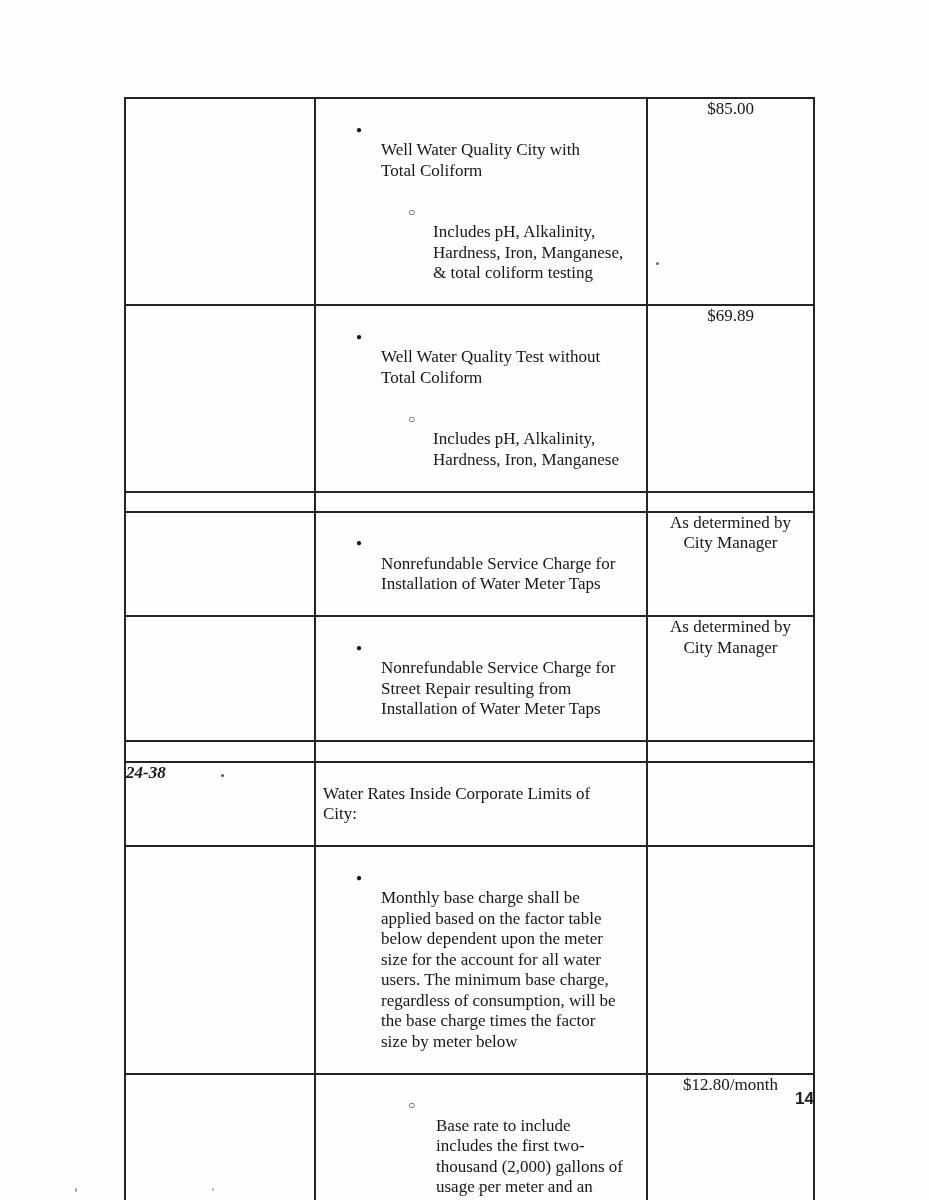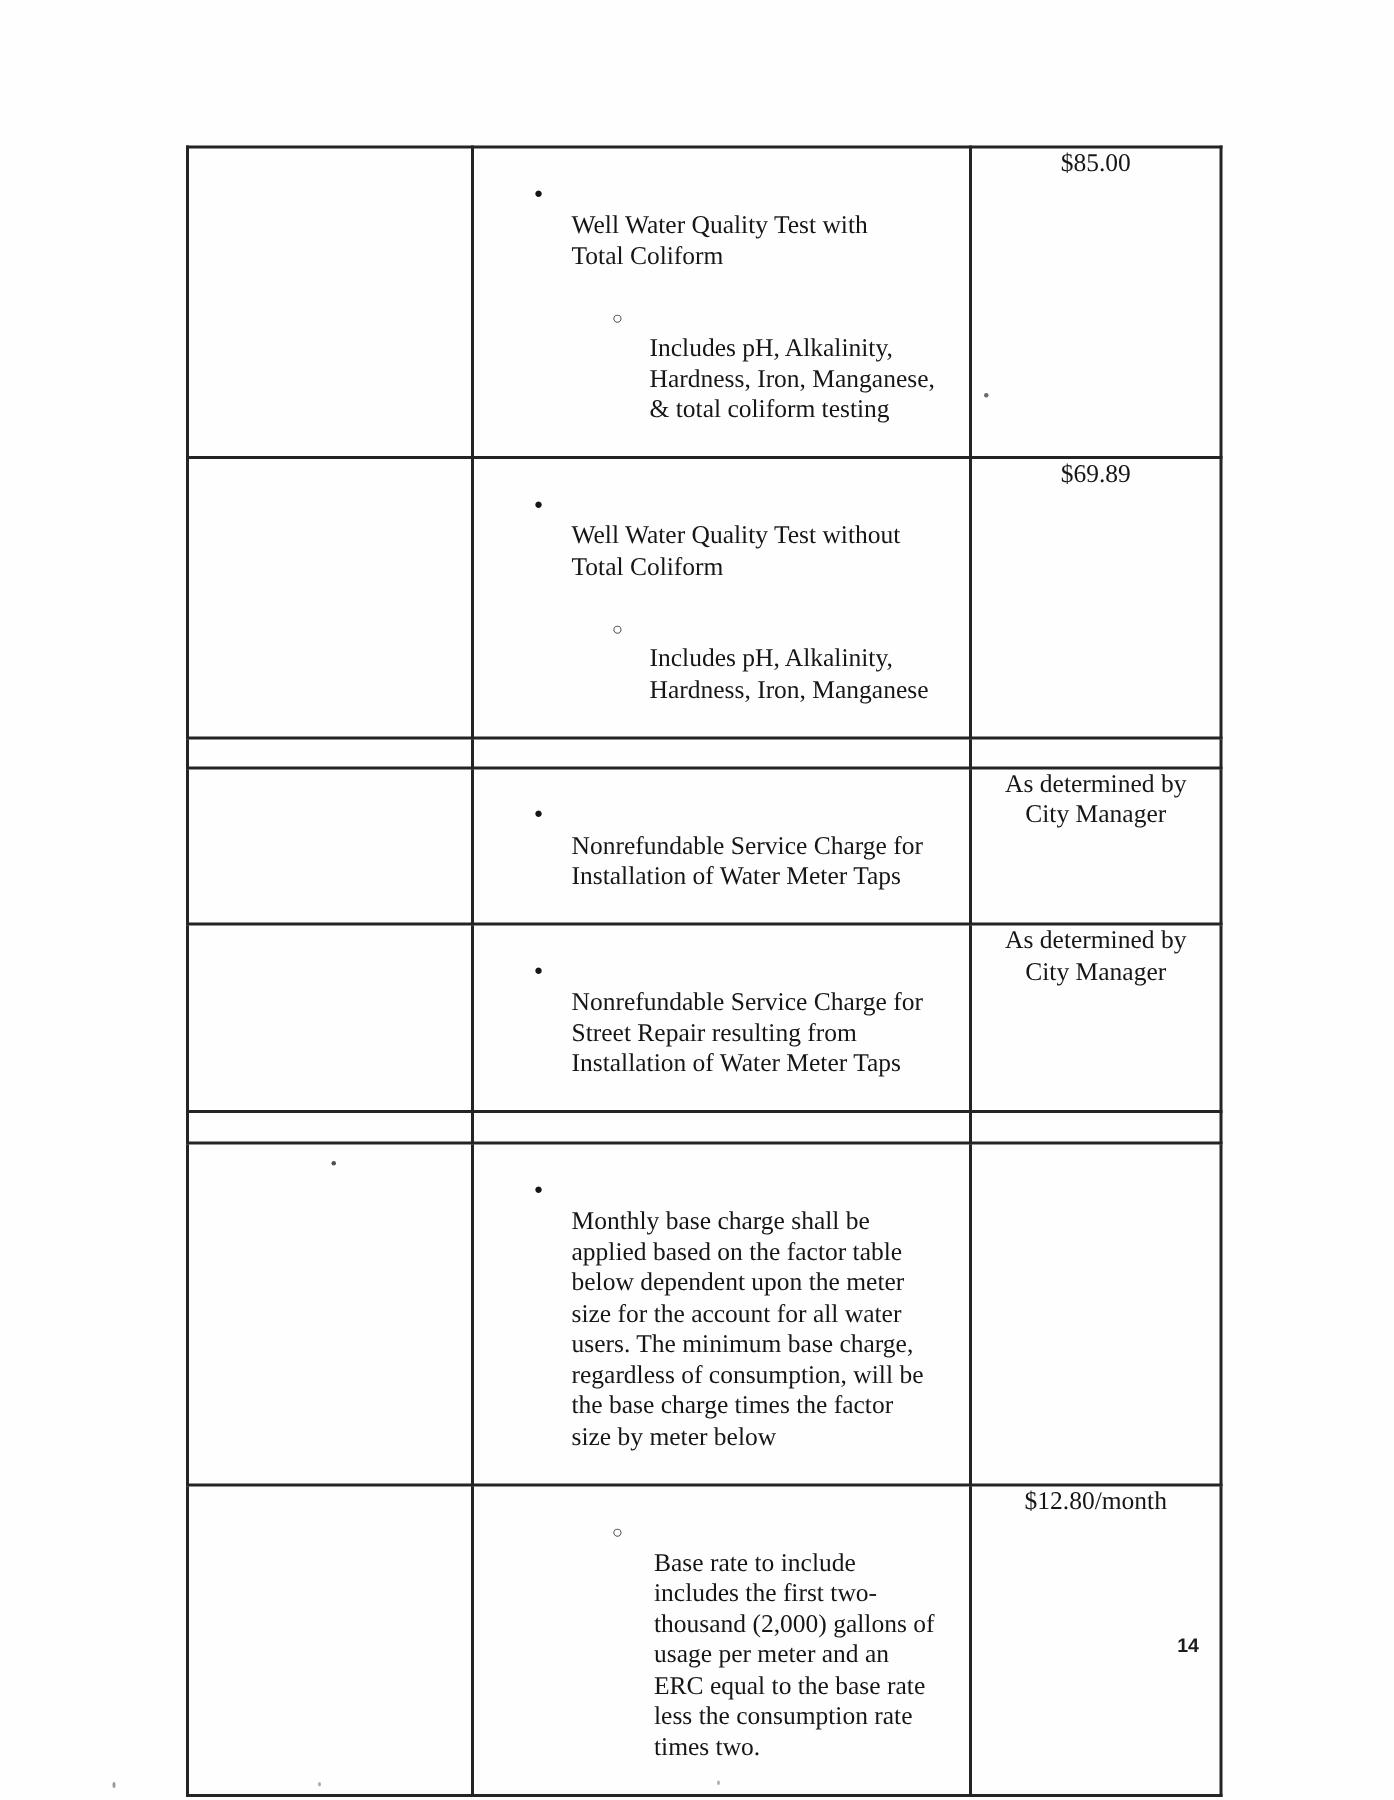--- a/index.html
+++ b/index.html
@@ -41,23 +41,23 @@
   }
   .li2{position:relative;padding-left:117px;}
   .li2.deep{padding-left:120px;}
   .li2 .mk2{
     position:absolute;left:92px;top:4px;
     font-size:12px;line-height:12px;
   }
 
   .page-number{
     position:absolute;left:770px;top:1089px;width:44px;
-    text-align:center;
+    text-align:right;
     font-family:"Liberation Sans","DejaVu Sans",sans-serif;
-    font-weight:bold;font-size:13px;color:#1c1c1c;
+    font-weight:bold;font-size:17px;color:#1c1c1c;
   }
 
   .noise{position:absolute;border-radius:50%;background:#6b6b6b;}
   .noise.d1{left:656px;top:262px;width:3px;height:3px;}
   .noise.d2{left:221px;top:774px;width:3px;height:3px;background:#515151;}
   .noise.f1{left:75px;top:1188px;width:2px;height:4px;background:#9a9a9a;}
   .noise.f2{left:212px;top:1188px;width:2px;height:3px;background:#b0b0b0;}
   .noise.f3{left:478px;top:1187px;width:2px;height:3px;background:#b0b0b0;}
 </style>
 </head>
@@ -70,21 +70,21 @@
         <col class="c1">
         <col class="c2">
         <col class="c3">
       </colgroup>
     <tbody>
 
       <tr style="height:107px">
         <td class="sec"></td>
         <td class="desc">
           <div class="li1">
-            <span class="mk">●</span><span>Well Water Quality Test with
+            <span class="mk">●</span><span>Well Water Quality City with
 Total Coliform</span>
           </div>
           <div class="li2">
             <span class="mk2">○</span><span>Includes pH, Alkalinity,
 Hardness, Iron, Manganese,
 &amp; total coliform testing</span>
           </div>
         </td>
         <td class="fee">$85.00</td>
       </tr>
@@ -135,20 +135,28 @@
         <td class="fee">As determined by
 City Manager</td>
       </tr>
 
       <tr style="height:21px">
         <td class="sec"></td>
         <td class="desc"></td>
         <td class="fee"></td>
       </tr>
 
+      <tr style="height:39px">
+        <td class="sec">24-38</td>
+        <td class="desc">
+          <div class="plain">Water Rates Inside Corporate Limits of
+City:</div>
+        </td>
+        <td class="fee"></td>
+      </tr>
 
       <tr style="height:174px">
         <td class="sec"></td>
         <td class="desc">
           <div class="li1">
             <span class="mk">●</span><span>Monthly base charge shall be
 applied based on the factor table
 below dependent upon the meter
 size for the account for all water
 users.  The minimum base charge,

